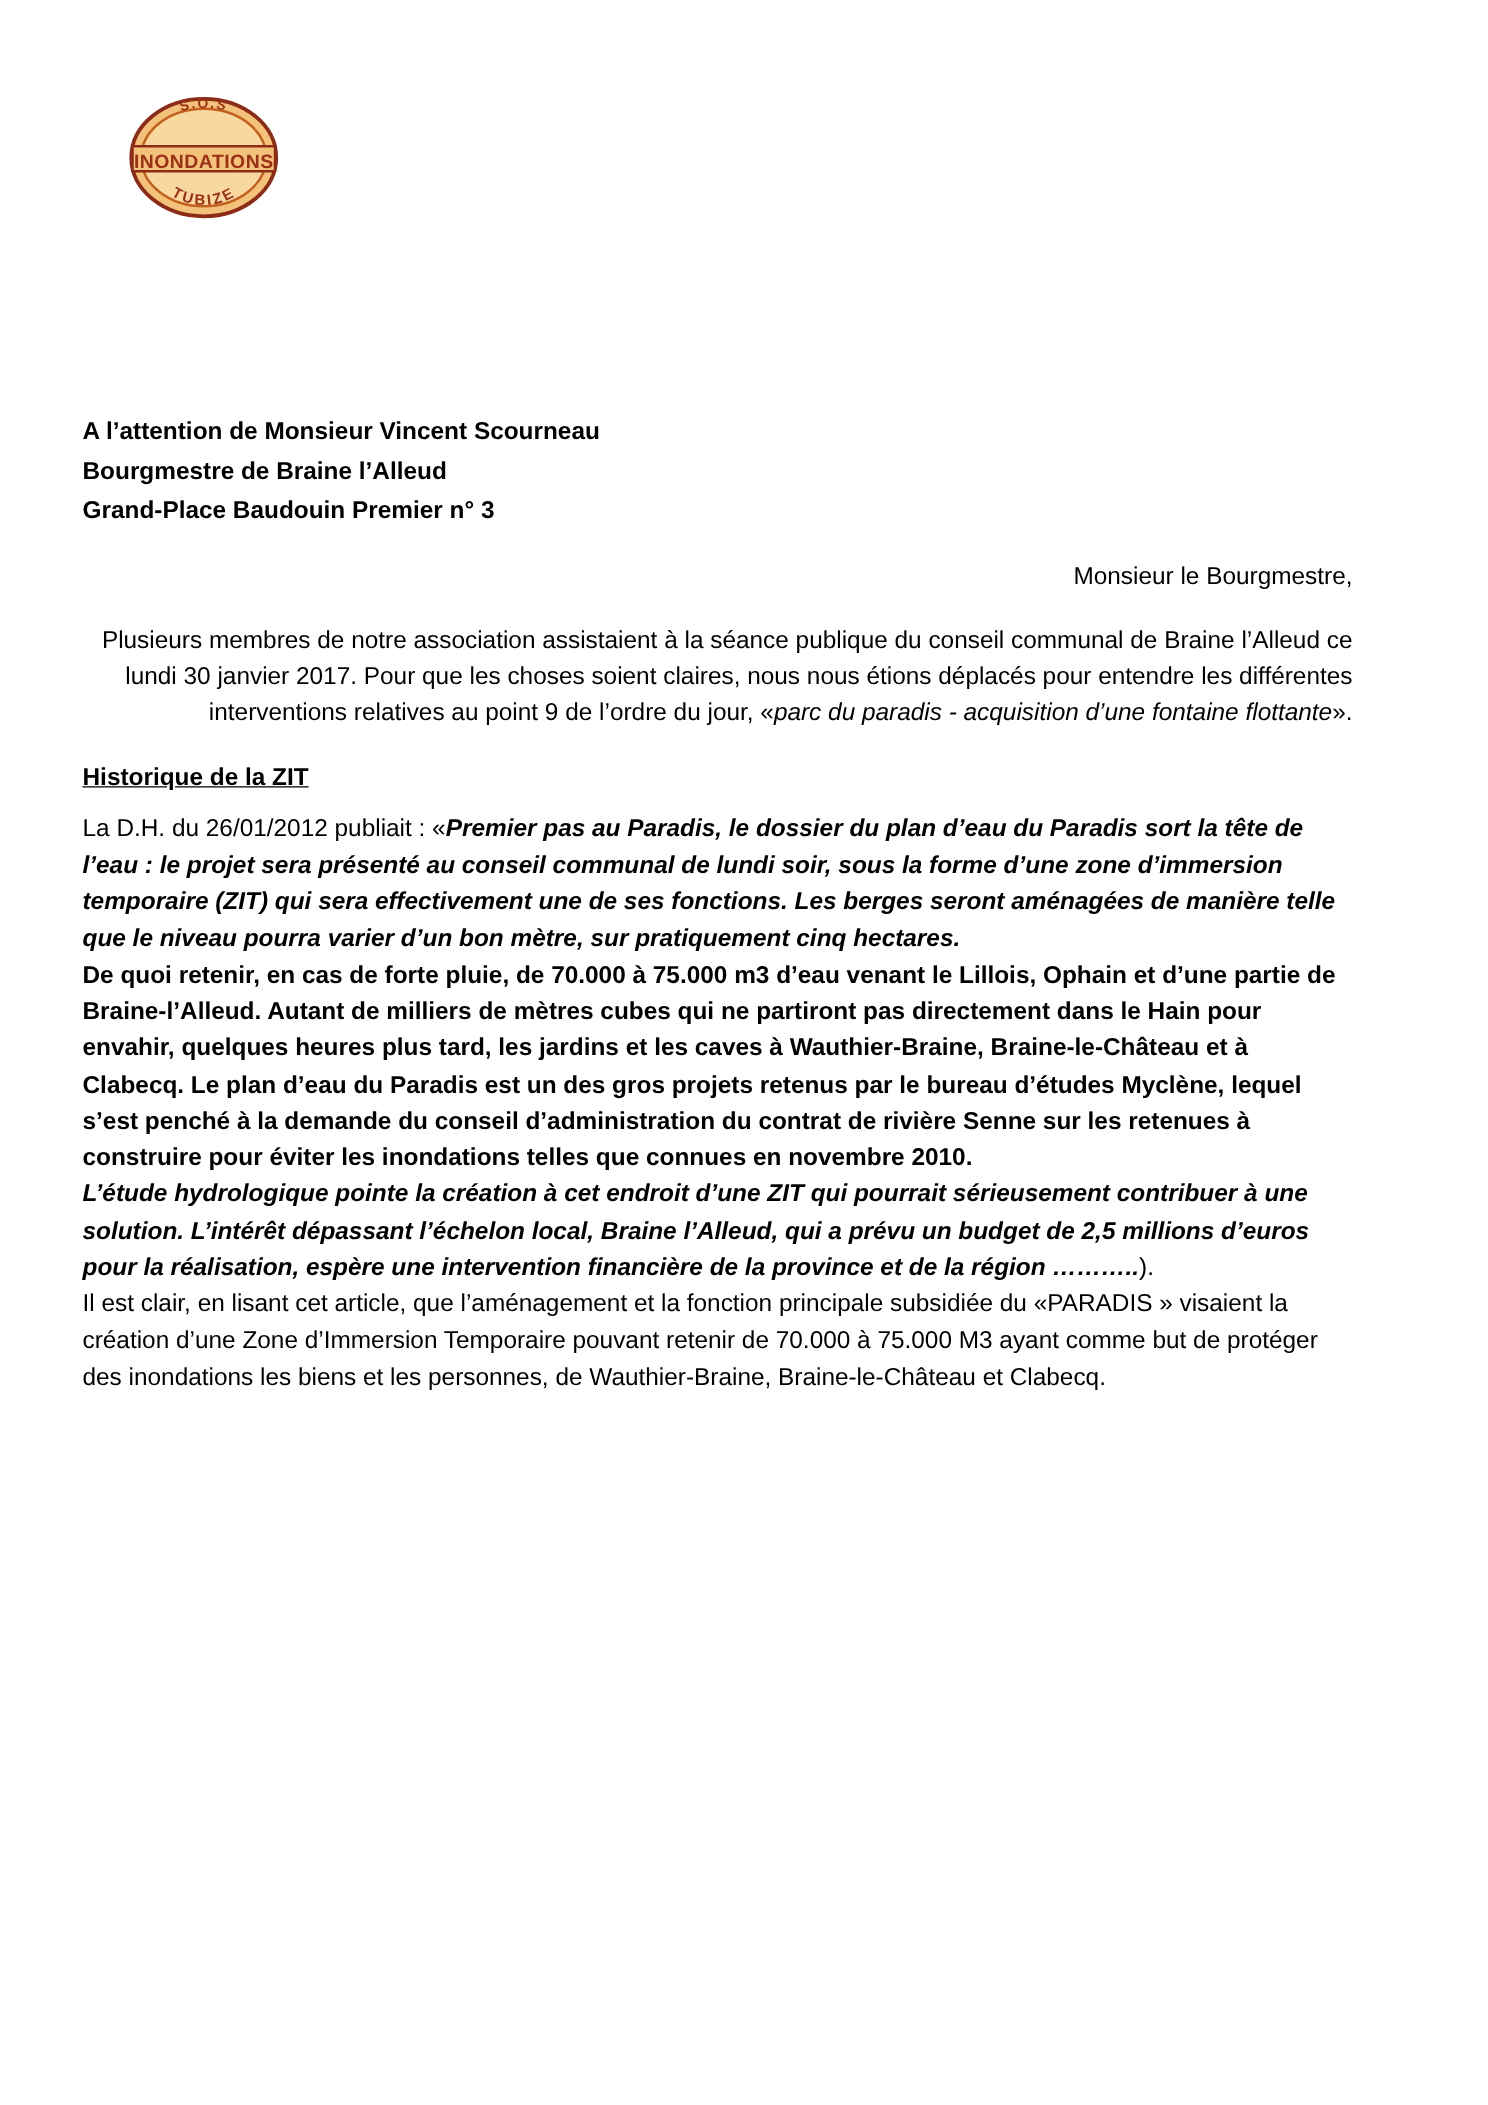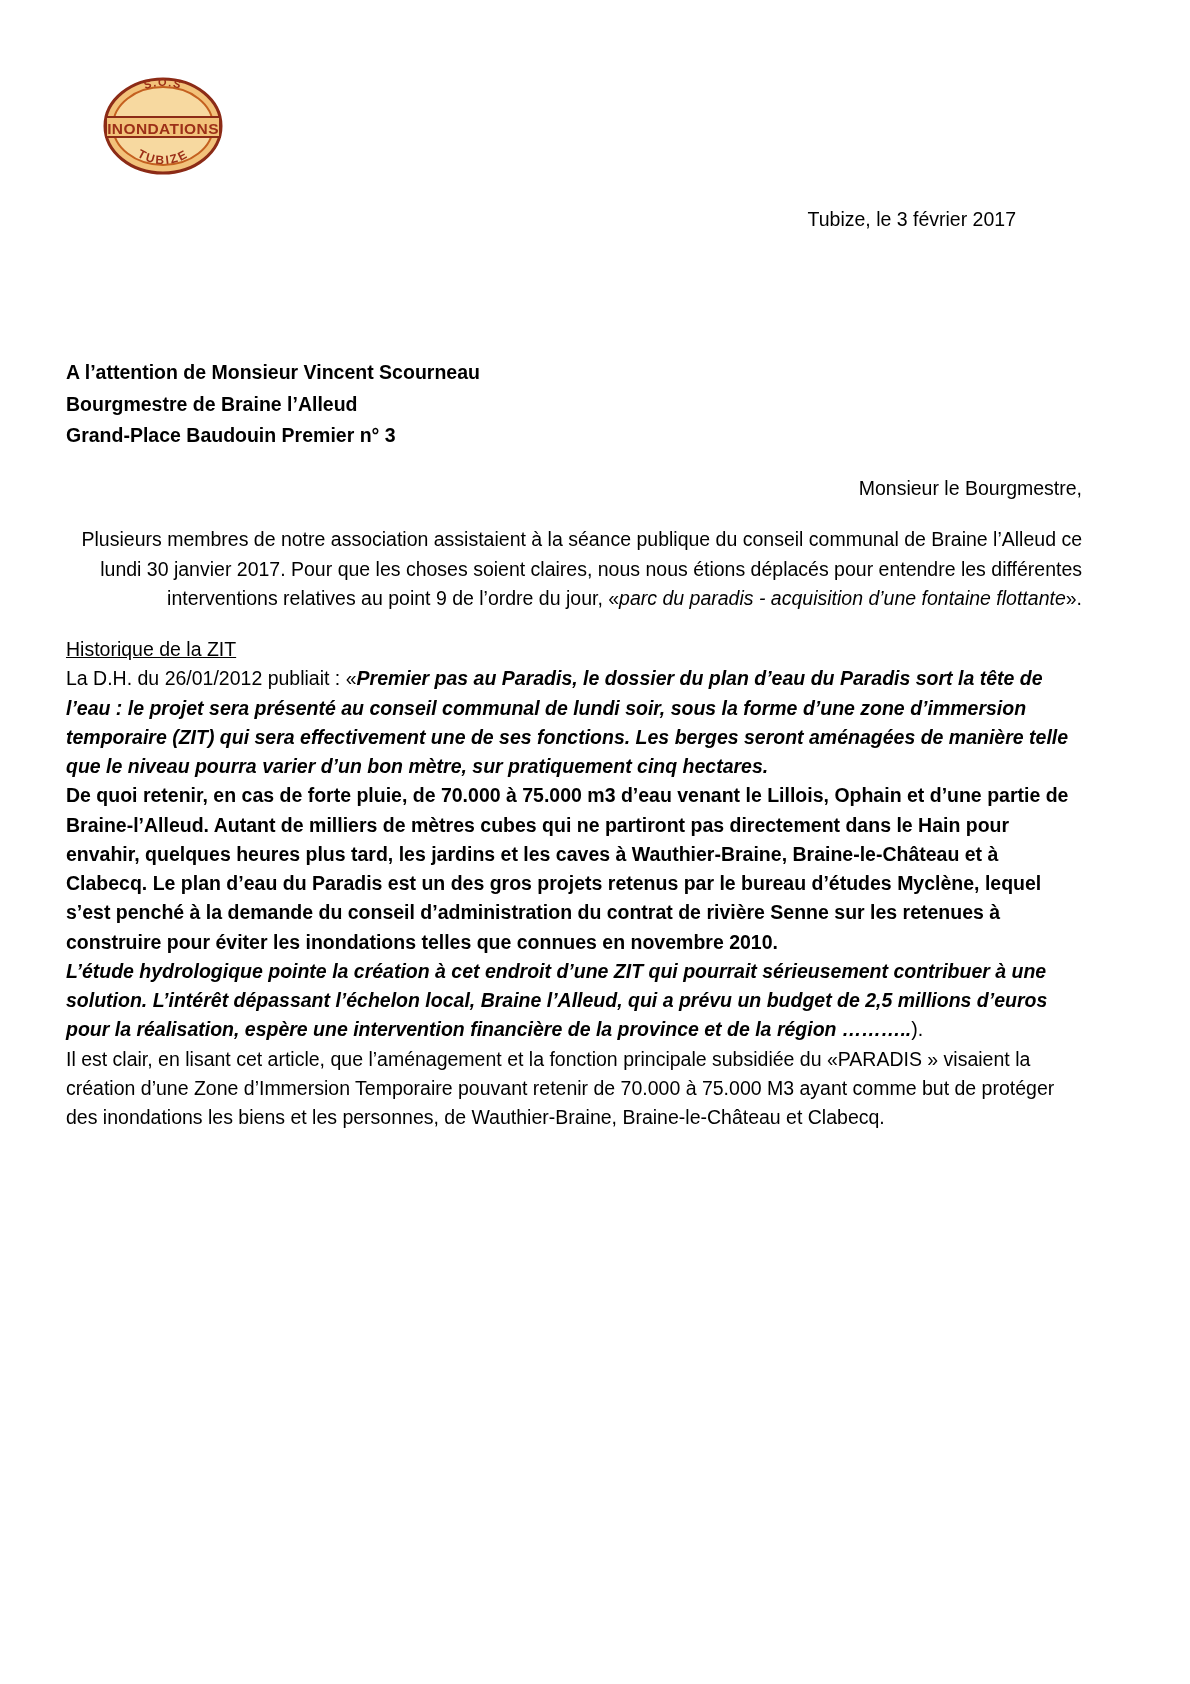--- a/index.html
+++ b/index.html
@@ -60,23 +60,23 @@
   .spacer-3 { height: 22px; }
   p.para {
     font-size: 19.5px;
     line-height: 1.5;
     margin: 0 0 22px 0;
     text-align: right;
   }
   p.tight { margin-bottom: 0; }
   .section-title {
     font-size: 19.5px;
-    font-weight: normal;
+    font-weight: bold;
     text-decoration: underline;
-    margin: 22px 0 0 0;
+    margin: 22px 0 12px 0;
     line-height: 1.5;
   }
   .quote-bi {
     font-style: italic;
     font-weight: bold;
   }
   .blk {
     font-size: 19.5px;
     line-height: 1.5;
     margin: 0;
@@ -104,21 +104,20 @@
       </text>
       <text x="75" y="62" text-anchor="middle" font-family="'Liberation Sans', sans-serif" font-size="15.5" font-weight="bold" fill="#9C2F17" letter-spacing="0.4">INONDATIONS</text>
       <text font-family="'Liberation Sans', sans-serif" font-size="12" font-weight="bold" fill="#9C2F17" letter-spacing="2">
         <textPath href="#arcBot" startOffset="50%" text-anchor="middle">TUBIZE</textPath>
       </text>
     </svg>
   </div>
 
   <div class="content">
 
-    <div class="date-line">Tubize, le 3 février 2017</div>
 
     <div class="spacer-1"></div>
 
 
     <div class="spacer-2"></div>
 
     <div class="addressee">
       <div>A l’attention de Monsieur Vincent Scourneau</div>
       <div>Bourgmestre de Braine l’Alleud</div>
       <div>Grand-Place Baudouin Premier  n° 3</div>

